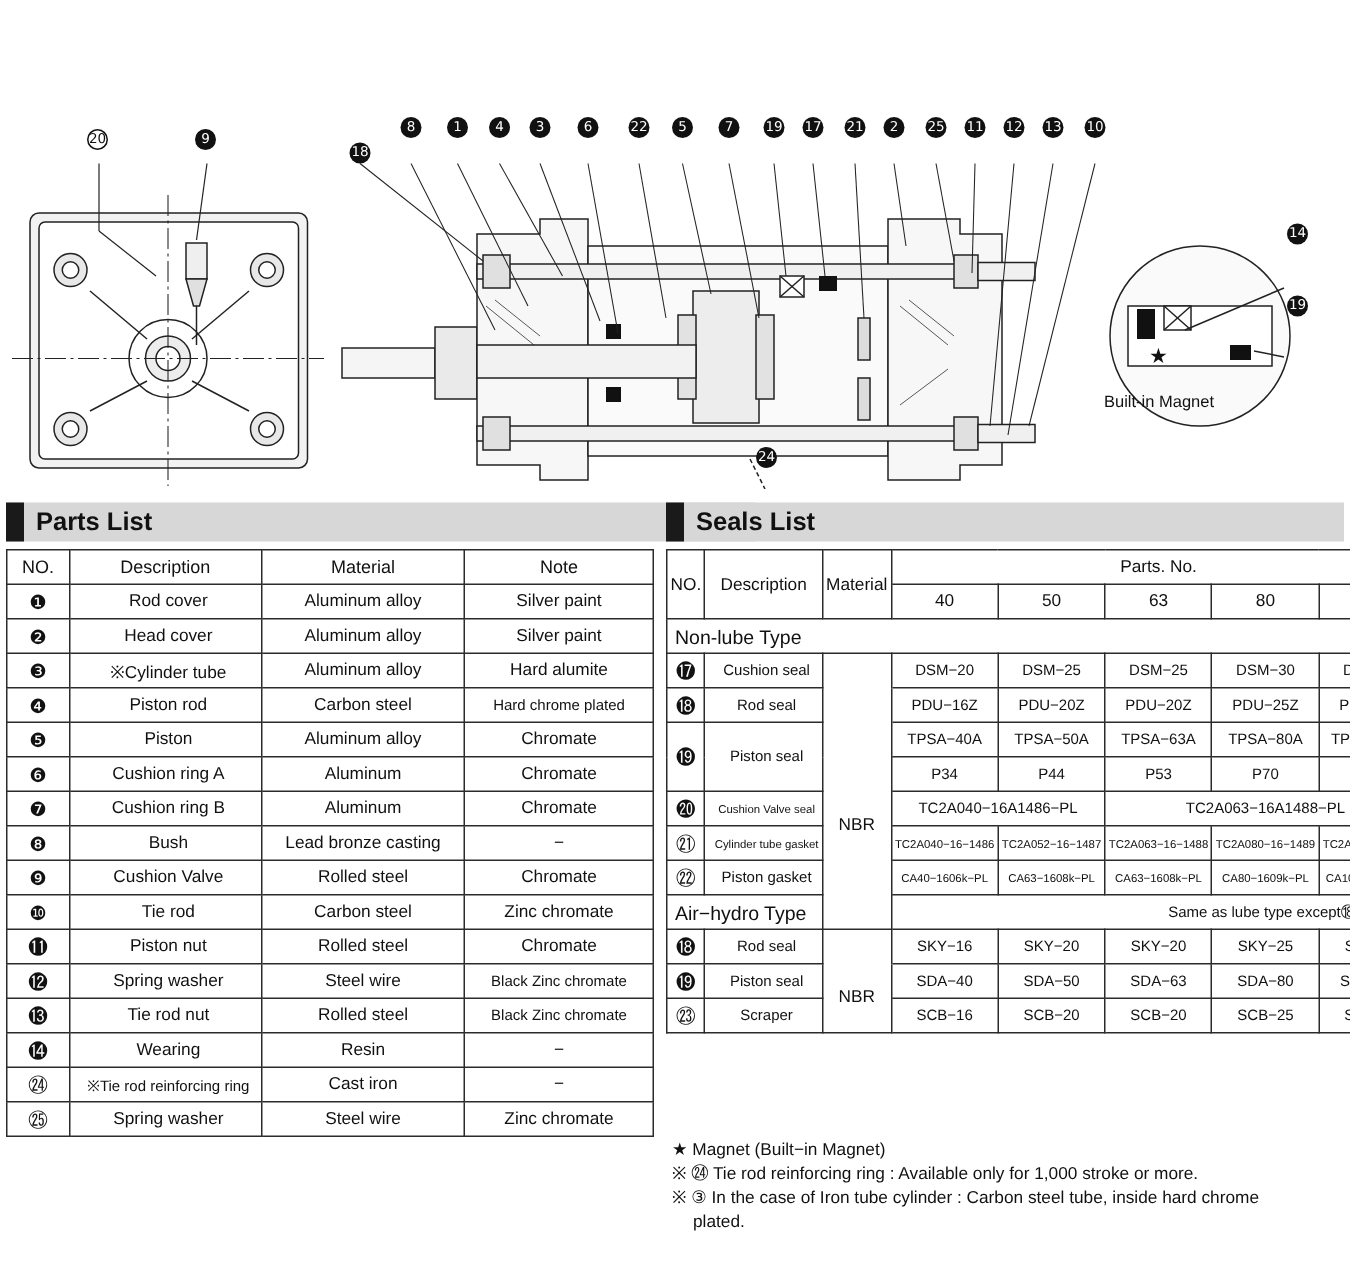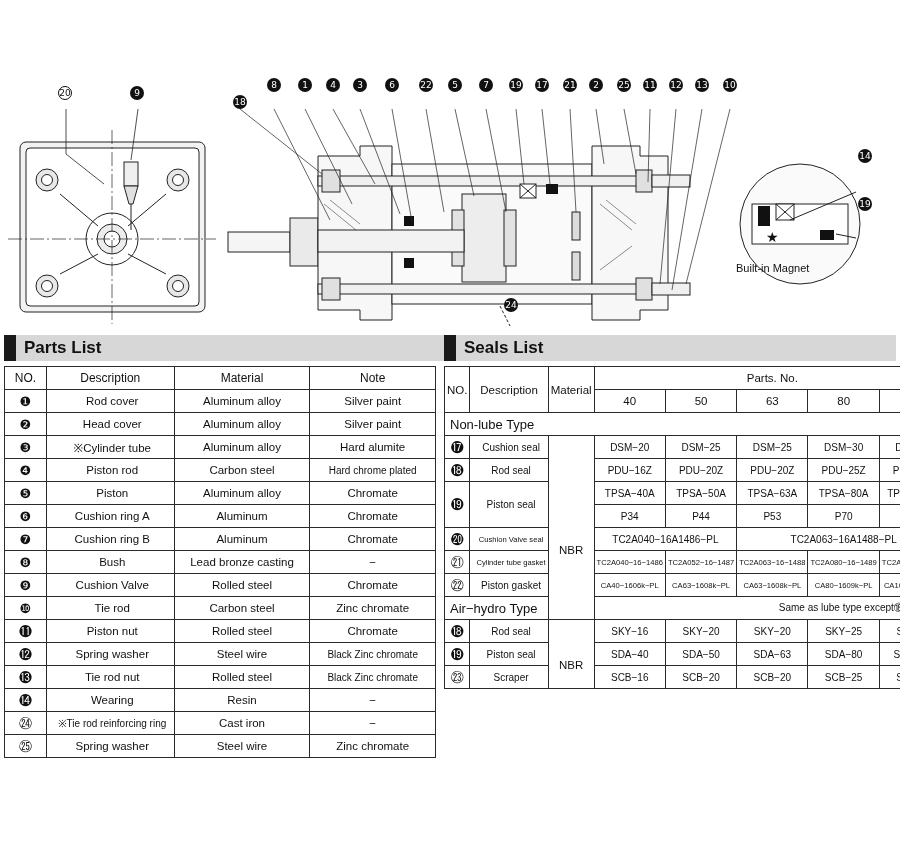--- a/index.html
+++ b/index.html
@@ -466,14 +466,20 @@
           <td class="lft mid">Scraper</td>
           <td class="mid">SCB−16</td>
           <td class="mid">SCB−20</td>
           <td class="mid">SCB−20</td>
           <td class="mid">SCB−25</td>
           <td class="mid">SCB−30</td>
         </tr>
       </tbody>
   </table>
 
+  <div class="notes" style="left:448px; top:760px; width:450px;">
+    <div>★ Magnet (Built−in Magnet)</div>
+    <div>※ ㉔ Tie rod reinforcing ring : Available only for 1,000 stroke or more.</div>
+    <div>※ ③ In the case of Iron tube cylinder : Carbon steel tube, inside hard chrome</div>
+    <div style="padding-left:14px;">plated.</div>
+  </div>
 
 </div>
 
 </body></html>

